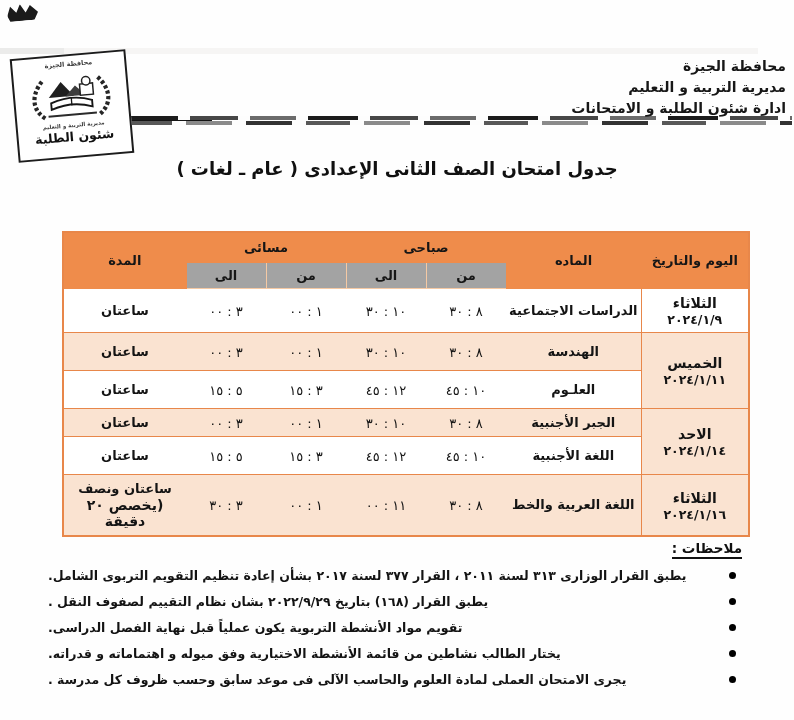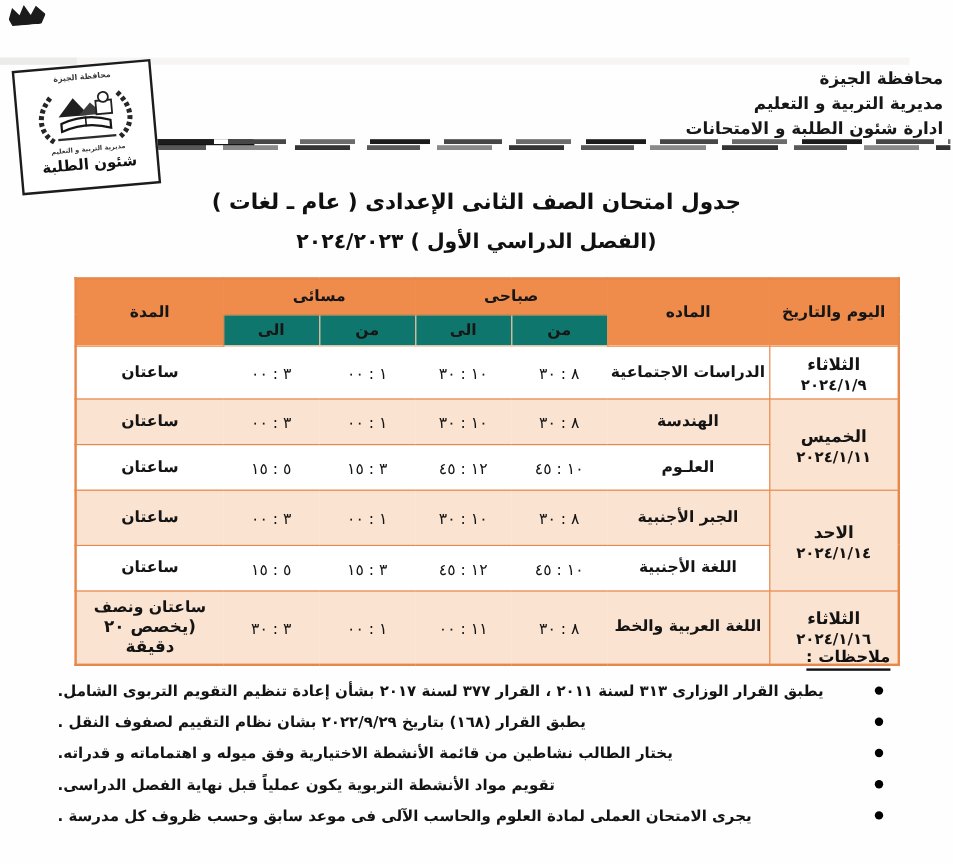--- a/index.html
+++ b/index.html
@@ -37,21 +37,21 @@
   .subtitle{position:absolute;top:192px;left:0;width:100%;text-align:center;
          font-size:17px;font-weight:800;white-space:nowrap;color:#101010;}
 
   
   table.sched{position:absolute;top:231px;left:62px;width:686px;border-collapse:collapse;
               table-layout:fixed;border:2px solid #e8874a;}
   .sched th,.sched td{padding:0;text-align:center;vertical-align:middle;box-sizing:border-box;}
   .sched thead th{background:#ef8c4b;border:1px solid #ef8c4b;color:#161616;}
   .sched tr.h1 th{height:30px;font-size:13px;font-weight:600;}
   .sched th.th-day{font-size:15px;font-weight:800;}
-  .sched tr.subhead th{height:26px;background:#0f766e;border:1px solid #f5c9a4;
+  .sched tr.subhead th{height:26px;background:#a3a3a3;border:1px solid #f5c9a4;
                        font-size:13px;font-weight:700;}
   .sched tbody td{border-top:1.6px solid #e8874a;border-bottom:1.6px solid #e8874a;
                   border-left:0;border-right:0;}
   .sched tbody td.daycell{border-left:1.6px solid #e8874a;border-right:1.6px solid #e8874a;}
   .w{background:#ffffff;}
   .p{background:#fae3d1;}
   .day-name{font-size:14px;font-weight:800;line-height:18px;}
   .date,.time{direction:ltr;unicode-bidi:isolate;}
   .date{font-size:12.5px;font-weight:700;display:block;}
   .subject{font-size:13px;font-weight:700;}
@@ -100,21 +100,20 @@
     <div class="stamp-bottom">شئون الطلبة</div>
   </div>
 
   <div class="org-block">
     <div>محافظة الجيزة</div>
     <div>مديرية التربية و التعليم</div>
     <div>ادارة شئون الطلبة و الامتحانات</div>
   </div>
 
   <div class="title">جدول امتحان الصف الثانى الإعدادى ( عام ـ لغات )</div>
-  <div class="subtitle">(الفصل الدراسي الأول ) ٢٠٢٤/٢٠٢٣</div>
 
   <table class="sched">
     <colgroup>
       <col style="width:108px">
         <col style="width:135px">
         <col style="width:80px">
         <col style="width:80px">
       <col style="width:80px">
         <col style="width:80px">
         <col style="width:123px">
@@ -160,21 +159,21 @@
         <td class="p dur">ساعتان</td>
       </tr>
       <tr style="height:38px">
         <td class="w subject">العلـوم</td>
         <td class="w"><span class="time">١٠ : ٤٥</span></td>
         <td class="w"><span class="time">١٢ : ٤٥</span></td>
         <td class="w"><span class="time">٣ : ١٥</span></td>
         <td class="w"><span class="time">٥ : ١٥</span></td>
         <td class="w dur">ساعتان</td>
       </tr>
-      <tr style="height:46px">
+      <tr style="height:28px">
         <td class="daycell p" rowspan="2">
           <span class="day-name">الاحد</span>
           <span class="date">٢٠٢٤/١/١٤</span>
         </td>
         <td class="p subject">الجبر الأجنبية</td>
         <td class="p"><span class="time">٨ : ٣٠</span></td>
         <td class="p"><span class="time">١٠ : ٣٠</span></td>
         <td class="p"><span class="time">١ : ٠٠</span></td>
         <td class="p"><span class="time">٣ : ٠٠</span></td>
         <td class="p dur">ساعتان</td>
@@ -202,18 +201,18 @@
           <span class="dur-note">(يخصص ٢٠ دقيقة</span>
         </td>
       </tr>
     </tbody>
   </table>
 
   <div class="notes-title">ملاحظات :</div>
   <ul class="notes-list">
     <li>يطبق القرار الوزارى ٣١٣ لسنة ٢٠١١ ، القرار ٣٧٧ لسنة ٢٠١٧  بشأن إعادة تنظيم التقويم التربوى الشامل.</li>
     <li>يطبق القرار (١٦٨) بتاريخ ٢٠٢٢/٩/٢٩ بشان نظام التقييم لصفوف النقل .</li>
+    <li>تقويم مواد الأنشطة التربوية يكون عملياً قبل نهاية الفصل الدراسى.</li>
     <li>يختار الطالب نشاطين من قائمة الأنشطة الاختيارية وفق ميوله و اهتماماته و قدراته.</li>
-    <li>تقويم مواد الأنشطة التربوية يكون عملياً قبل نهاية الفصل الدراسى.</li>
     <li>يجرى الامتحان العملى لمادة العلوم والحاسب الآلى  فى موعد سابق وحسب ظروف كل مدرسة .</li>
   </ul>
 
 </div>
 
 </body></html>

